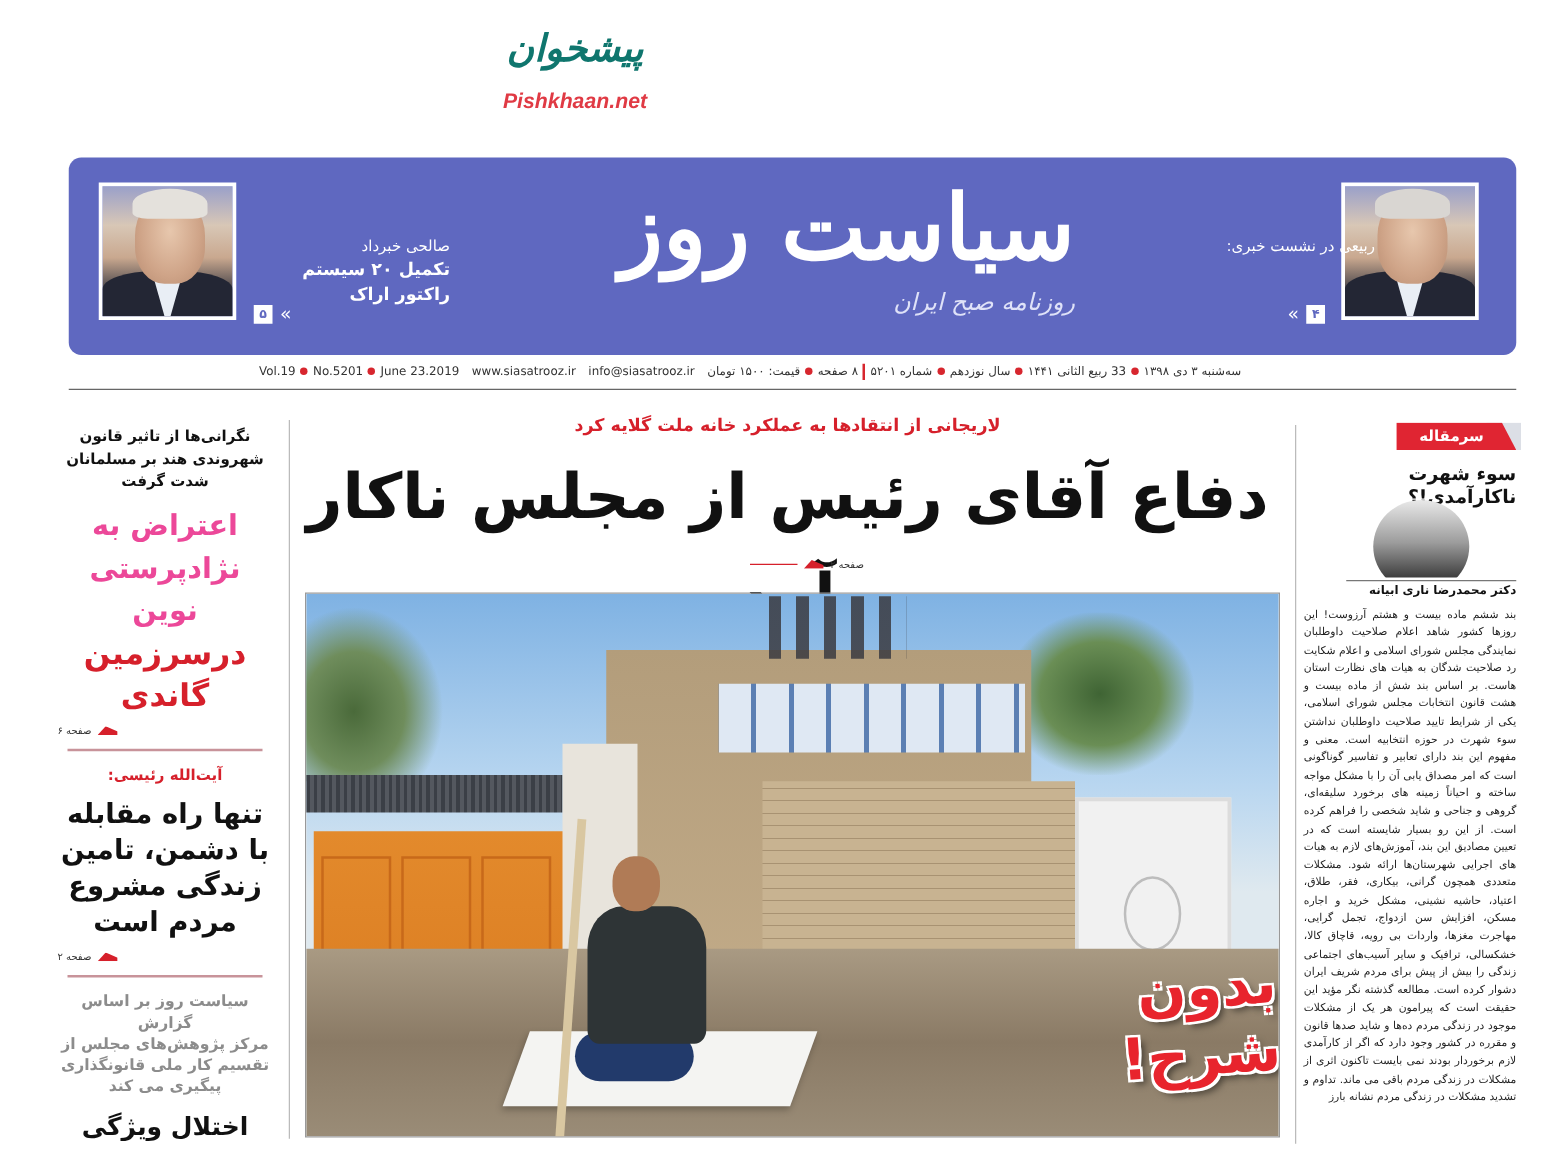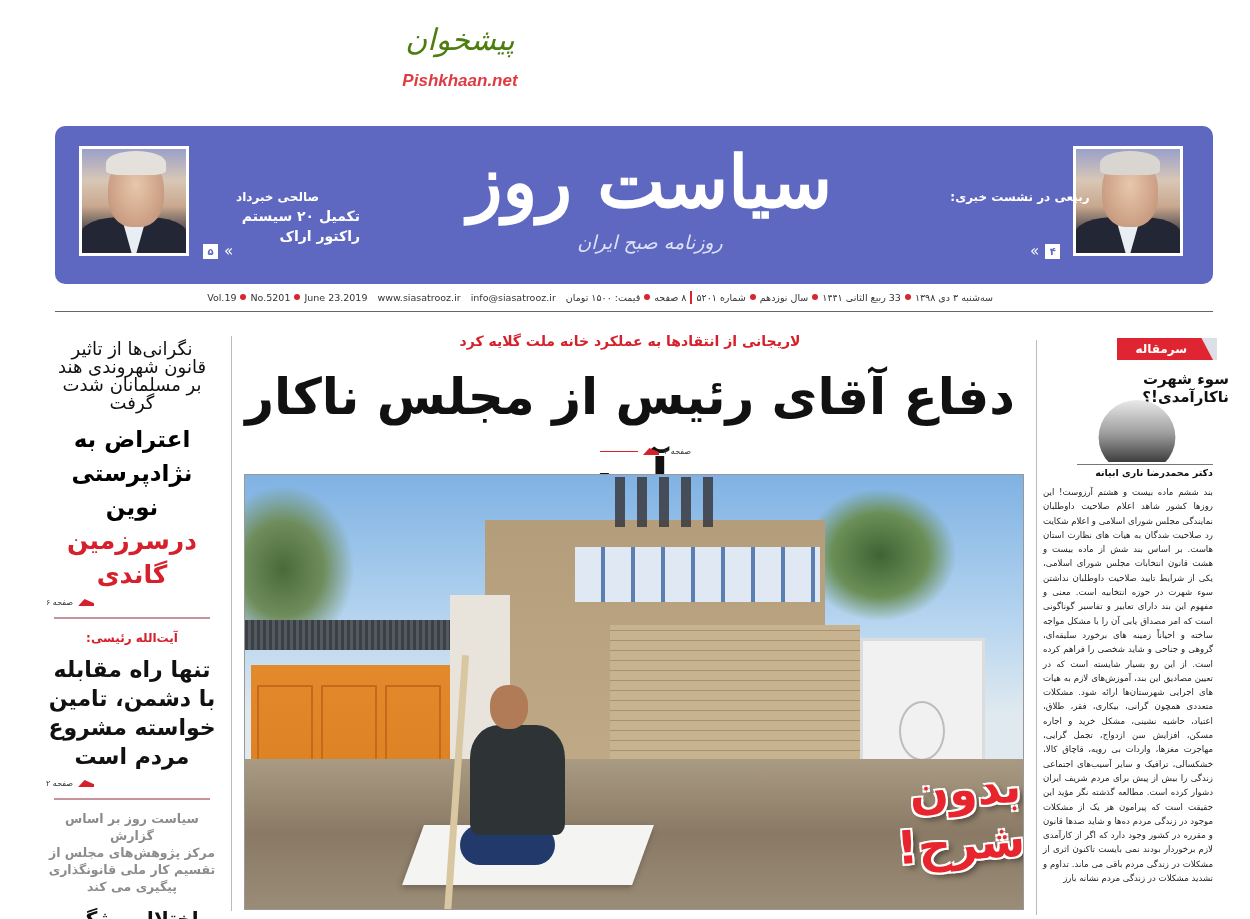--- a/index.html
+++ b/index.html
@@ -2,59 +2,59 @@
 <html><head>
 <meta charset="utf-8">
 <style>
   * { box-sizing: border-box; margin: 0; padding: 0; }
   html, body { width: 1250px; height: 919px; background: #ffffff; overflow: hidden; }
   body { position: relative; font-family: "DejaVu Sans", sans-serif; color: #111; }
   .rtl { direction: rtl; unicode-bidi: embed; }
 
   
   .wm { position: absolute; left: 398px; top: 8px; width: 124px; height: 96px; text-align: center; background: #fff; }
-  .wm-fa { color: #4d7c0f; font-family: "DejaVu Serif", serif; font-size: 30px; font-weight: normal; line-height: 64px; font-style: italic; }
+  .wm-fa { color: #0f766e; font-family: "DejaVu Serif", serif; font-size: 30px; font-weight: bold; line-height: 64px; font-style: italic; }
   .wm-en { color: #e03a44; font-family: "Liberation Sans", sans-serif; font-weight: bold; font-style: italic; font-size: 17px; line-height: 18px; }
 
   
   .masthead { position: absolute; left: 55px; top: 126px; width: 1158px; height: 158px; background: #5f68c0; border-radius: 10px; }
   .mh-photo { position: absolute; width: 110px; height: 110px; border: 3px solid #fff; top: 20px; background: linear-gradient(180deg, #9aa0c9 0%, #d8c7b6 30%, #c9a88f 55%, #2b2f3b 85%, #1e2230 100%); overflow: hidden; }
   .mh-photo .face { position: absolute; left: 26px; top: 8px; width: 56px; height: 70px; border-radius: 45% 45% 42% 42%; background: radial-gradient(ellipse at 50% 40%, #e7c7ad 0%, #cfa488 60%, #b78b70 100%); }
   .mh-photo .hair { position: absolute; left: 24px; top: 2px; width: 60px; height: 24px; border-radius: 50% 50% 20% 20%; background: #d9d6d2; }
   .mh-photo .suit { position: absolute; left: 0; bottom: 0; width: 104px; height: 36px; background: #232634; border-radius: 40% 40% 0 0; }
   .mh-photo .shirt { position: absolute; left: 40px; bottom: 0; width: 24px; height: 34px; background: #e9eef5; clip-path: polygon(0 0, 100% 0, 60% 100%, 40% 100%); }
   .mh-right-photo { left: 1018px; }
   .mh-left-photo { left: 24px; }
 
   .mh-text { position: absolute; color: #fff; text-align: right; }
-  .mh-kicker { font-size: 12px; font-weight: bold; line-height: 18px; text-align: center; }
+  .mh-kicker { font-size: 12px; font-weight: normal; line-height: 18px; }
   .mh-head { font-size: 14px; font-weight: bold; line-height: 20px; }
   .mh-ref { position: absolute; display: flex; align-items: center; gap: 6px; }
   .mh-pagebox { width: 15px; height: 15px; background: #fff; color: #5f68c0; font-size: 10px; font-weight: bold; text-align: center; line-height: 15px; }
   .mh-chev { color: #fff; font-size: 15px; line-height: 15px; }
 
-  .logo { position: absolute; left: 385px; top: 0px; width: 420px; height: 158px; text-align: center; color: #fff; }
+  .logo { position: absolute; left: 385px; top: 0px; width: 420px; height: 158px; text-align: right; color: #fff; }
   .logo-main { font-family: "DejaVu Serif", serif; font-weight: bold; font-size: 72px; line-height: 112px; letter-spacing: -2px; }
   .logo-sub { font-family: "DejaVu Serif", serif; font-size: 19px; color: #dfe2f8; line-height: 24px; margin-top: -8px; font-style: italic; }
 
   
   .dateline { position: absolute; left: 268px; top: 289px; width: 730px; height: 16px; display: flex; align-items: center; justify-content: flex-end; font-size: 9.5px; color: #333; gap: 5px; white-space: nowrap; }
   .bar { width: 2px; height: 13px; background: #d7262e; display: inline-block; }
   .dot { width: 6px; height: 6px; border-radius: 50%; background: #d7262e; display: inline-block; }
   .dl-grp { display: inline-flex; align-items: center; gap: 4px; }
 
   .rule-top { position: absolute; left: 55px; top: 311px; width: 1158px; height: 1px; background: #666; }
 
   
   .vdiv { position: absolute; width: 1px; background: #bbb; }
 
   
   .lcol { position: absolute; left: 46px; top: 340px; width: 172px; text-align: center; }
-  .l-kicker { font-size: 18px; font-weight: normal; line-height: 18px; color: #111; }
-  .l-gray { font-size: 23px; font-weight: bold; color: #000000; line-height: 34px; letter-spacing: -1px; }
+  .l-kicker { font-size: 12px; font-weight: bold; line-height: 18px; color: #111; }
+  .l-gray { font-size: 23px; font-weight: bold; color: #ec4899; line-height: 34px; letter-spacing: -1px; }
   .l-red { font-size: 25px; font-weight: bold; color: #d6202b; line-height: 34px; letter-spacing: -1px; }
   .page-ref { display: flex; align-items: center; justify-content: flex-end; gap: 5px; font-size: 8px; color: #333; margin-right: 14px; }
   .page-ref .tri { width: 16px; height: 7px; background: #d6202b; clip-path: polygon(0 100%, 40% 0, 100% 60%, 100% 100%); }
   .page-ref .line { width: 38px; height: 1px; background: #d6202b; }
   .hr-red { height: 2px; background: #c8939a; margin: 10px 8px 0 8px; }
   .l-kicker-red { font-size: 12px; font-weight: bold; color: #d6202b; line-height: 18px; }
   .l-big { font-size: 22px; font-weight: bold; line-height: 29px; color: #111; }
   .l-gray-kicker { font-size: 12.5px; font-weight: bold; color: #8c8c8c; line-height: 17px; }
 
   
@@ -82,21 +82,21 @@
   .man .body { position: absolute; left: 20px; top: 40px; width: 95px; height: 110px; background: #2e3436; border-radius: 30% 30% 10% 10%; }
   .man .legs { position: absolute; left: 10px; top: 140px; width: 95px; height: 40px; background: #223a6b; border-radius: 20px; }
   .oar { position: absolute; left: 208px; top: 180px; width: 7px; height: 260px; background: #d9c7a1; transform: rotate(4deg); }
   .board { position: absolute; left: 168px; top: 350px; width: 230px; height: 60px; background: #f4f4f2; transform: skewX(-20deg); box-shadow: 0 3px 6px rgba(0,0,0,.25); }
   .nocap { position: absolute; left: 590px; top: 290px; color: #e8242d; font-size: 46px; font-weight: bold; text-shadow: 2px 2px 0 #fff, -2px -2px 0 #fff, 2px -2px 0 #fff, -2px 2px 0 #fff, 4px 4px 6px rgba(0,0,0,.5); transform: rotate(-4deg); letter-spacing: -1px; }
 
   
   .rcol { position: absolute; left: 1037px; top: 330px; width: 180px; }
   .r-tag { position: absolute; left: 80px; top: 8px; width: 96px; height: 22px; background: #e02532; clip-path: polygon(0 0, 88% 0, 100% 100%, 0 100%); color: #fff; font-size: 12px; font-weight: bold; text-align: right; padding-right: 26px; line-height: 22px; }
   .r-tag-shadow { position: absolute; left: 140px; top: 8px; width: 40px; height: 22px; background: #dcdfe6; clip-path: polygon(30% 0, 100% 0, 100% 100%, 60% 100%); }
-  .r-title { position: absolute; left: 22px; top: 40px; width: 170px; text-align: right; font-size: 15px; font-weight: bold; color: #111; }
+  .r-title { position: absolute; left: 6px; top: 40px; width: 170px; text-align: right; font-size: 15px; font-weight: bold; color: #111; }
   .r-photo { position: absolute; left: 60px; top: 70px; width: 80px; height: 62px; background: linear-gradient(180deg, #e9e9e9 0%, #9c9c9c 55%, #3e3e3e 100%); clip-path: ellipse(48% 60% at 50% 60%); }
   .r-author { position: absolute; left: 40px; top: 134px; width: 136px; text-align: right; font-size: 9.5px; font-weight: bold; border-top: 1px solid #777; padding-top: 2px; }
   .r-body { position: absolute; left: 6px; top: 155px; width: 170px; text-align: justify; text-align-last: right; font-size: 8.6px; line-height: 14.3px; color: #222; }
 </style>
 </head>
 <body>
 
 <div class="wm">
   <div class="wm-fa rtl">پیشخوان</div>
   <div class="wm-en">Pishkhaan.net</div>
@@ -183,21 +183,21 @@
       <span class="tri"></span>
       <span>صفحه ۶</span>
     </div>
   </div>
   <div class="hr-red"></div>
 
   <div style="margin-top:10px">
     <div class="l-kicker-red">آیت‌الله رئیسی:</div>
     <div class="l-big" style="margin-top:8px">تنها راه مقابله</div>
     <div class="l-big">با دشمن، تامین</div>
-    <div class="l-big">خواسته مشروع</div>
+    <div class="l-big">زندگی مشروع</div>
     <div class="l-big">مردم است</div>
     <div class="page-ref" style="margin-top:8px">
       <span class="tri"></span>
       <span>صفحه ۲</span>
     </div>
   </div>
   <div class="hr-red"></div>
 
   <div style="margin-top:10px">
     <div class="l-gray-kicker">سیاست روز بر اساس گزارش</div>

